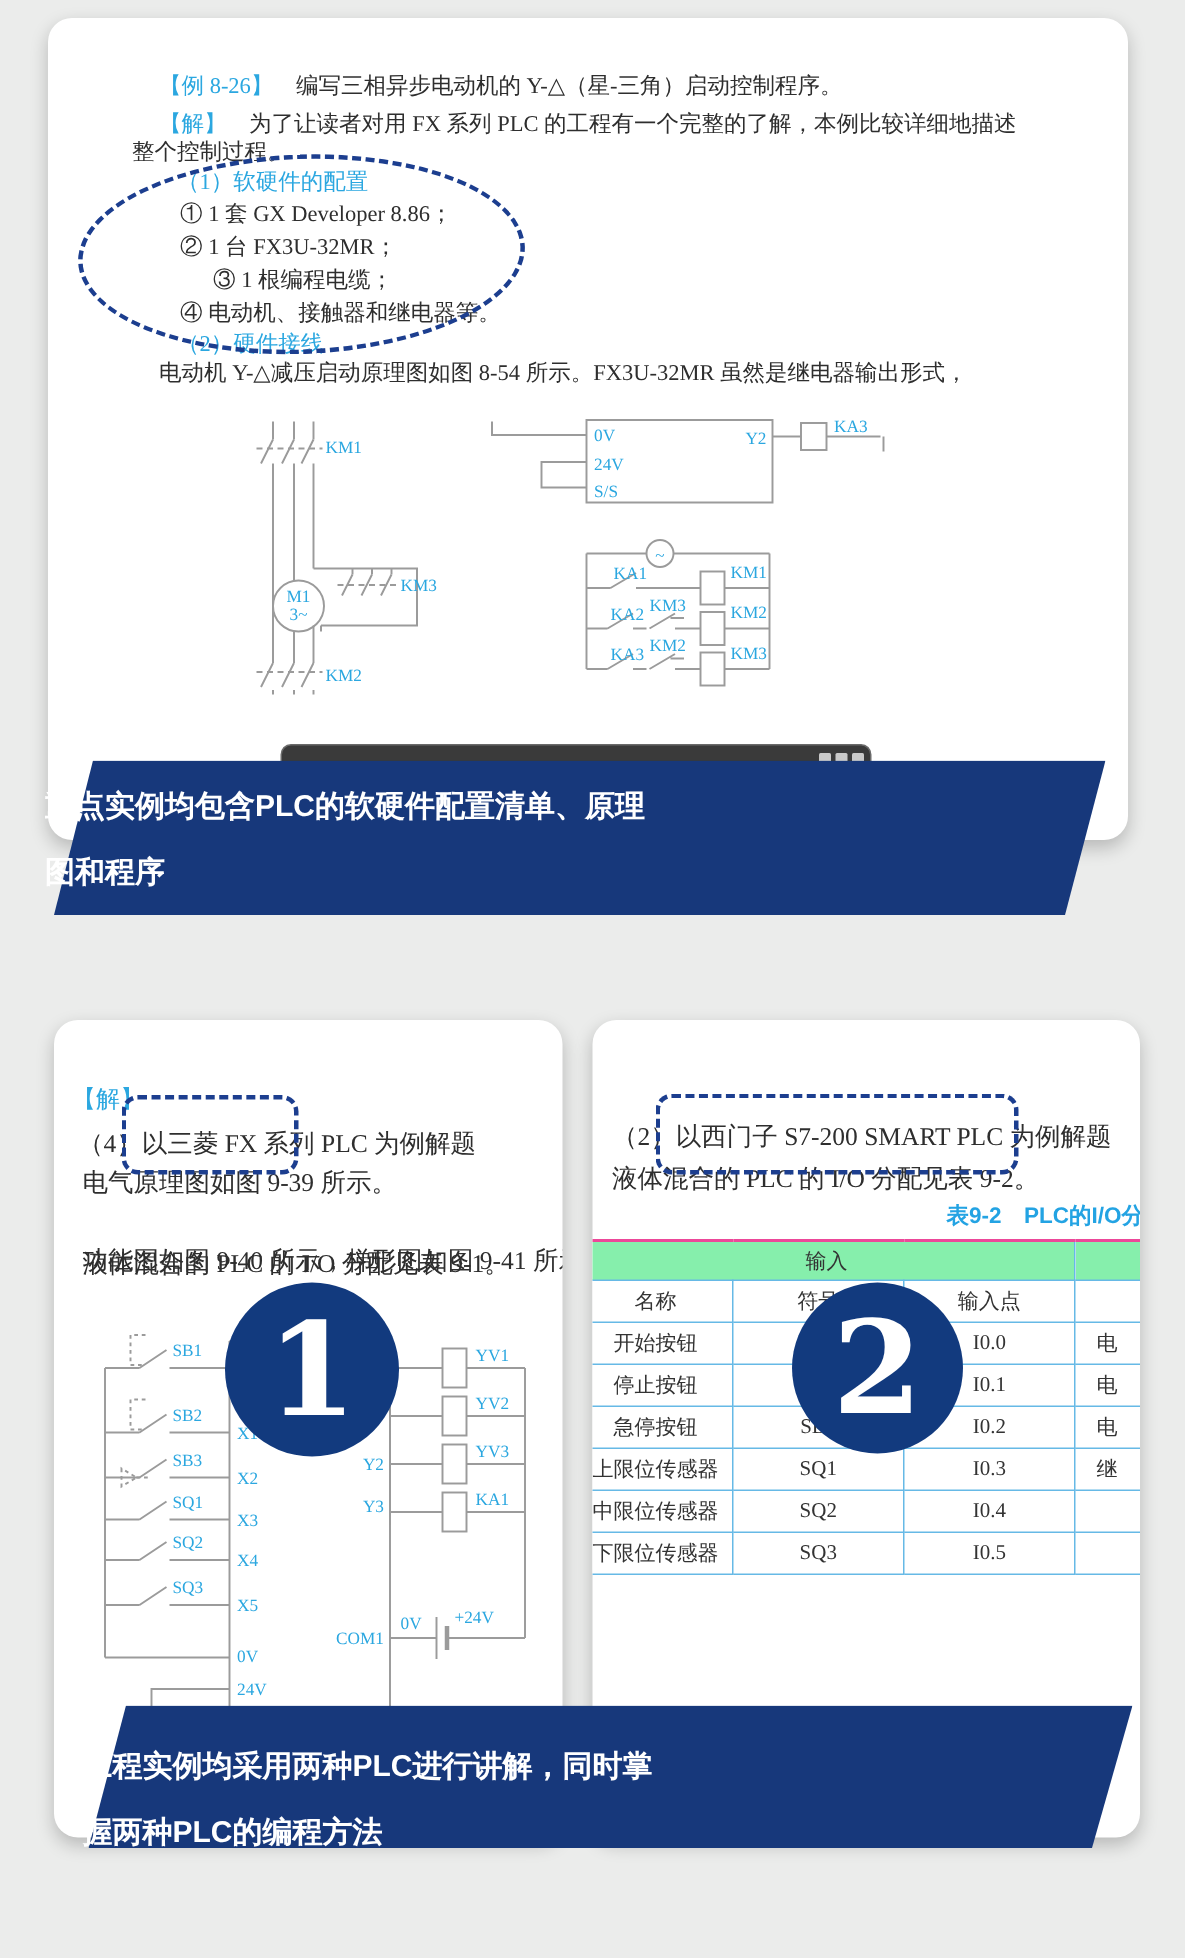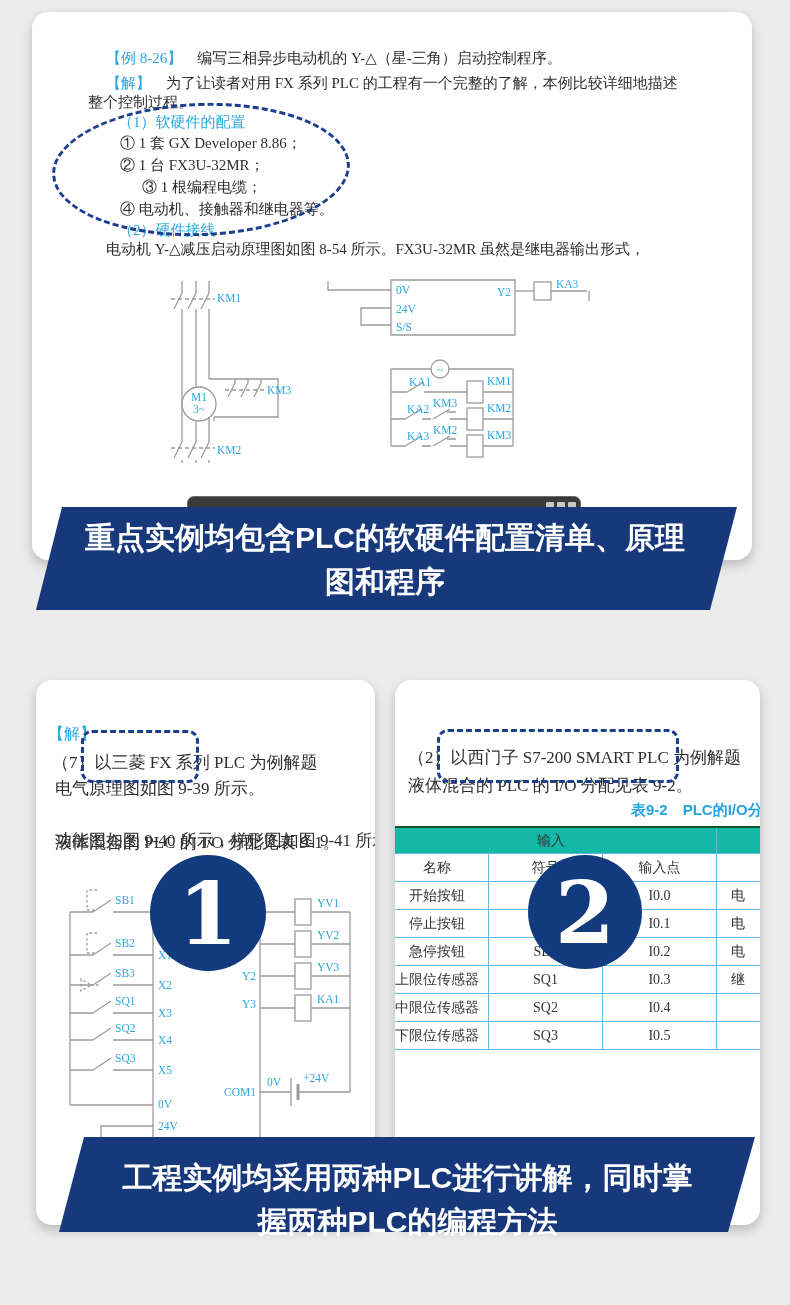--- a/index.html
+++ b/index.html
@@ -10,34 +10,34 @@
   .bline{position:absolute;white-space:nowrap;font-size:15px;color:#2e2e2e;line-height:19px;}
   .cyan{color:#2ba7e0;}
   .lg{font-size:17px;}
   .dashed-ellipse{position:absolute;border:3.5px dashed #1c3e8f;border-radius:50%;
         transform:rotate(-2deg);}
   .dashed-rect{position:absolute;border:3.5px dashed #1c3e8f;border-radius:11px;}
   .fig-caption{position:absolute;text-align:center;font-family:"Liberation Sans","DejaVu Sans",sans-serif;
         font-weight:bold;font-size:15px;color:#2aa9e2;white-space:nowrap;}
   .banner{position:absolute;background:transparent;z-index:30;}
   .banner .shape{position:absolute;left:0;top:0;width:100%;height:100%;background:#17387b;}
-  .banner .btxt{position:relative;z-index:2;text-align:center;color:#ffffff;
+  .banner .btxt{position:relative;z-index:2;text-align:left;color:#ffffff;
         font-family:"Liberation Sans","DejaVu Sans",sans-serif;font-weight:bold;
-        font-size:30px;line-height:44px;white-space:nowrap;}
+        font-size:20px;line-height:44px;white-space:nowrap;}
   .badge{position:absolute;background:#123a7e;border-radius:50%;display:flex;
         align-items:center;justify-content:center;color:#ffffff;z-index:10;
         font-family:"DejaVu Serif",serif;font-weight:bold;}
   .titlebar{position:absolute;height:22px;background:#3a3a3a;border:1px solid #6a6a6a;
         border-radius:7px 7px 0 0;}
   .titlebar .tb-btn{position:absolute;top:5px;width:8px;height:7px;background:#c9c9c9;border-radius:1px;}
   svg text{font-family:"Liberation Serif","DejaVu Serif",serif;fill:#2ba7e0;font-size:11.5px;}
   table.io{border-collapse:collapse;table-layout:fixed;width:500px;
         font-size:14px;color:#333;background:#fff;}
   table.io td{border:1px solid #66b9e6;text-align:center;padding:0;height:27px;overflow:hidden;white-space:nowrap;}
-  table.io tr.grp td{background:#14b8a6;height:25px;border-top:2px solid #14532d;}
+  table.io tr.grp td{background:#86efac;height:25px;border-top:2px solid #ec4899;}
   table.io td.outcol{text-align:left;padding-left:14px;}
   .tbl-caption{position:absolute;font-family:"Liberation Sans","DejaVu Sans",sans-serif;
         font-weight:bold;font-size:15px;color:#23a3e3;white-space:nowrap;}
 </style>
 </head>
 <body>
 
 <div class="card" style="left:32px;top:12px;width:720px;height:548px;">
   <div class="bline" style="left:74px;top:37px;">
     <span class="cyan">【例 8-26】</span><span>　编写三相异步电动机的 Y-△（星-三角）启动控制程序。</span>
@@ -125,21 +125,21 @@
 <div class="banner" style="left:30px;top:507px;width:710px;height:103px;">
   <div class="shape" style="clip-path:polygon(32px 0,707px 0,680px 103px,6px 103px);"></div>
   <div class="btxt" style="padding-top:9px;">
     <div>重点实例均包含PLC的软硬件配置清单、原理</div>
     <div>图和程序</div>
   </div>
 </div>
 
 <div class="card" style="left:36px;top:680px;width:339px;height:545px;">
   <div class="bline cyan" style="left:12px;top:44px;font-size:16px;">【解】</div>
-  <div class="bline lg" style="left:16px;top:73px;">（7）以三菱 FX 系列 PLC 为例解题</div>
+  <div class="bline lg" style="left:16px;top:73px;">（4）以三菱 FX 系列 PLC 为例解题</div>
   <div class="bline lg" style="left:19px;top:99px;">电气原理图如图 9-39 所示。</div>
   <div class="bline lg" style="left:19px;top:125px;margin-top:28px;">液体混合的 PLC 的 I/O 分配见表 9-1。</div>
   <div class="bline lg" style="left:19px;top:151px;">功能图如图 9-40 所示，梯形图如图 9-41 所示</div>
   <div class="dashed-rect" style="left:45px;top:50px;width:112px;height:47px;"></div>
 
   <svg style="position:absolute;left:19px;top:200px;" width="310" height="350" viewBox="0 0 310 350">
     <g stroke="#9b9b9b" stroke-width="1.3" fill="none">
       <path d="M15,32 V225"></path>
 
       <path d="M15,32 H38 M38,32 L56,20 M58,32 H98"></path>

